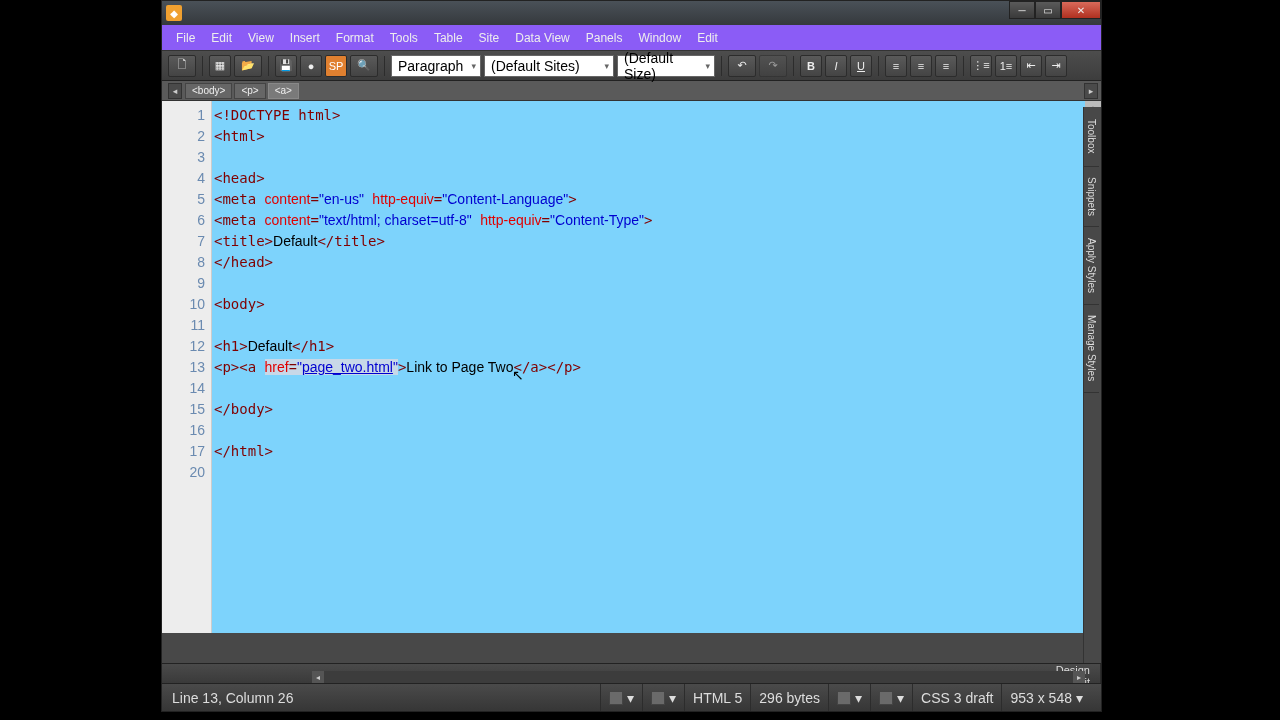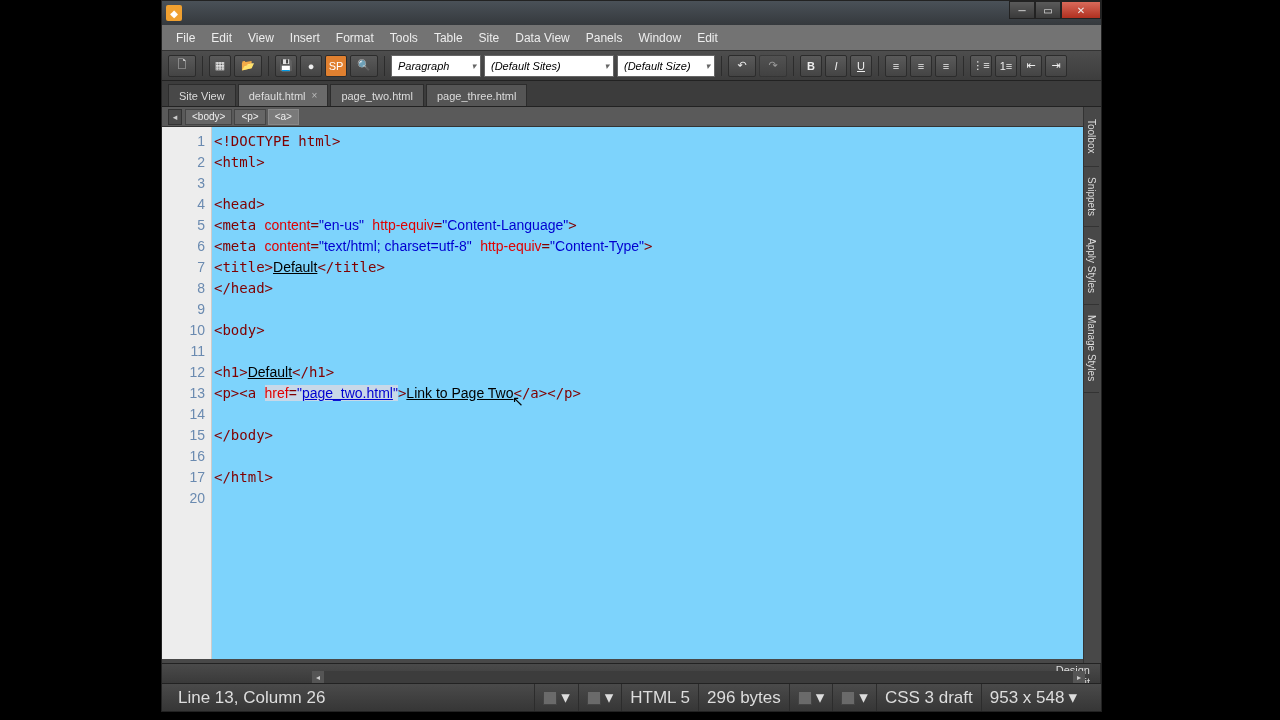--- a/index.html
+++ b/index.html
@@ -3,60 +3,60 @@
 <meta charset="utf-8">
 <style>
 * { margin:0; padding:0; box-sizing:border-box; font-family:"Segoe UI",Tahoma,sans-serif; }
 body { background:#000; width:1280px; height:720px; overflow:hidden; position:relative; }
 .window { position:absolute; left:161px; top:0; width:941px; height:712px; background:#484848; border:1px solid #222; box-shadow:0 0 8px rgba(0,0,0,.6); }
 .titlebar { height:24px; background:linear-gradient(#4a5158,#35393d); display:flex; align-items:center; padding-left:4px; color:#ddd; font-size:12px; }
 .titlebar .icon { width:16px; height:16px; background:#f0a030; border-radius:2px; margin-right:6px; display:flex; align-items:center; justify-content:center; font-size:10px; color:#fff; }
 .winbtns { position:absolute; right:0; top:0; display:flex; }
 .winbtn { width:26px; height:18px; background:linear-gradient(#5a5a5a,#3a3a3a); border:1px solid #222; display:flex; align-items:center; justify-content:center; color:#eee; font-size:10px; cursor:pointer; }
 .winbtn.close { background:linear-gradient(#d96a5a,#b03020); width:40px; }
-.menubar { height:26px; background:#737373; display:flex; align-items:center; padding-left:6px; border-bottom:1px solid #333; }
+.menubar { height:26px; background:#8b5cf6; display:flex; align-items:center; padding-left:6px; border-bottom:1px solid #333; }
 .menubar span { color:#eee; font-size:12px; padding:4px 8px; cursor:pointer; }
 .toolbar { height:30px; background:linear-gradient(#4d4d4d,#3d3d3d); display:flex; align-items:center; padding:0 6px; gap:3px; border-bottom:1px solid #222; }
 .tbtn { width:22px; height:22px; background:linear-gradient(#5a5a5a,#444); border:1px solid #2c2c2c; border-radius:2px; display:flex; align-items:center; justify-content:center; font-size:11px; color:#eee; cursor:pointer; }
 .tbtn.dd { width:28px; }
 .tbsep { width:1px; height:20px; background:#2c2c2c; margin:0 3px; }
-.combo { height:22px; background:#fff; border:1px solid #666; font-size:11px; color:#000; padding:0 18px 0 6px; display:flex; align-items:center; position:relative; cursor:pointer;font-style:italic; }
+.combo { height:22px; background:#fff; border:1px solid #666; font-size:14px; color:#000; padding:0 18px 0 6px; display:flex; align-items:center; position:relative; cursor:pointer; }
 .combo::after { content:"▾"; position:absolute; right:4px; color:#666; font-size:9px; }
 .combo.para { width:90px; }
 .combo.font { width:130px; }
 .combo.size { width:98px; }
 .tabbar { height:26px; background:#3c3c3c; display:flex; align-items:flex-end; padding-left:6px; border-bottom:1px solid #222; }
 .tab { height:22px; padding:0 10px; background:#555; color:#ddd; font-size:11px; display:flex; align-items:center; border:1px solid #2c2c2c; border-bottom:none; margin-right:2px; cursor:pointer; position:relative; }
 .tab.site { background:#484848; }
 .tab.active { background:#6a6a6a; }
 .tab .close { margin-left:6px; font-size:10px; color:#bbb; }
 .crumbbar { height:20px; background:#5a5a5a; display:flex; align-items:center; padding-left:6px; border-bottom:1px solid #333; }
 .crumbnav { width:14px; height:16px; background:#4a4a4a; border:1px solid #333; color:#ccc; font-size:9px; display:flex; align-items:center; justify-content:center; margin-right:3px; cursor:pointer; }
 .crumb { height:16px; padding:0 6px; background:#666; color:#eee; font-size:10px; display:flex; align-items:center; border:1px solid #444; margin-right:2px; cursor:pointer; }
 .crumb.active { background:#7a7a7a; border-color:#888; }
 .editor-wrap { position:relative; height:532px; display:flex; }
 .gutter { width:50px; background:#ededed; border-right:1px solid #ccc; font-family:Consolas,monospace; font-size:14px; color:#6a8ab0; text-align:right; padding:4px 6px 0 0; line-height:21px; }
 .code { flex:1; background:#7dd3fc; font-family:Consolas,monospace; font-size:14px; line-height:21px; padding:4px 2px 0 2px; color:#800000; white-space:pre; overflow:hidden; position:relative; }
 .attr { color:#e00000; }
 .str { color:#0000d0; }
 .link { color:#0000d0; text-decoration:underline; }
-.txt { color:#000;text-decoration:underline; }
+.txt { color:#000; }
 .sel { background:#c8d8e8; }
 .cursor-ptr { position:absolute; left:300px; top:264px; font-size:14px; color:#000; pointer-events:none; }
 .scroll-v { position:absolute; right:0; top:0; width:16px; height:100%; background:#d4d4d4; }
 .scroll-v .thumb { position:absolute; top:14px; width:14px; left:1px; height:120px; background:#a8a8a8; border:1px solid #888; }
 .scroll-v .arr { position:absolute; width:16px; height:14px; background:#bbb; display:flex; align-items:center; justify-content:center; font-size:8px; color:#333; }
 .scroll-h { position:absolute; left:150px; bottom:0; right:16px; height:12px; background:#3c3c3c; }
 .scroll-h .arr { position:absolute; width:12px; height:12px; background:#555; display:flex; align-items:center; justify-content:center; font-size:8px; color:#ccc; }
 .sidepanel { position:absolute; right:0; top:106px; width:18px; height:558px; background:#484848; border-left:1px solid #333; }
 .sidepanel .vtab { writing-mode:vertical-rl; color:#ddd; font-size:10px; padding:8px 2px; border-bottom:1px solid #333; cursor:pointer; height:60px; text-align:center; }
 .viewbar { position:absolute; bottom:28px; left:0; right:0; height:20px; background:linear-gradient(#4a4a4a,#3a3a3a); display:flex; align-items:flex-end; border-top:1px solid #222;flex-direction:column; }
 .viewtab { padding:0 10px; height:20px; color:#ddd; font-size:11px; display:flex; align-items:center; cursor:pointer; border-right:1px solid #2c2c2c; }
 .viewtab.active { background:#6a6a6a;padding-left:8px; }
-.statusbar { position:absolute; bottom:0; left:0; right:0; height:28px; background:linear-gradient(#4a4a4a,#363636); display:flex; align-items:center; color:#ddd; font-size:17px; padding:0 16px; border-top:1px solid #222; }
+.statusbar { position:absolute; bottom:0; left:0; right:0; height:28px; background:linear-gradient(#4a4a4a,#363636); display:flex; align-items:center; color:#ddd; font-size:14px; padding:0 10px; border-top:1px solid #222; }
 .statusbar .spacer { flex:1; }
 .statusbar .cell { padding:0 8px; border-left:1px solid #2c2c2c; height:100%; display:flex; align-items:center; gap:4px; }
 .sicon { width:14px; height:14px; background:#6a6a6a; border:1px solid #444; }
 </style>
 </head>
 <body>
 
 <div class="window">
 
   <div class="titlebar">
@@ -114,29 +114,20 @@
     <div class="tbtn">≡</div>
     <div class="tbtn">≡</div>
     <div class="tbtn">≡</div>
     <div class="tbsep"></div>
     <div class="tbtn">⋮≡</div>
     <div class="tbtn">1≡</div>
     <div class="tbtn">⇤</div>
     <div class="tbtn">⇥</div>
   </div>
 
-  <div class="tabbar">
-    <div class="tab site">Site View</div>
-    <div class="tab active">
-        <span>default.html</span>
-        <span class="close">×</span>
-      </div>
-    <div class="tab">page_two.html</div>
-    <div class="tab">page_three.html</div>
-  </div>
 
   <div class="crumbbar">
     <div class="crumbnav">◂</div>
     <div class="crumb">&lt;body&gt;</div>
     <div class="crumb">&lt;p&gt;</div>
     <div class="crumb active">&lt;a&gt;</div>
     <div style="flex:1"></div>
     <div class="crumbnav">▸</div>
   </div>
 

